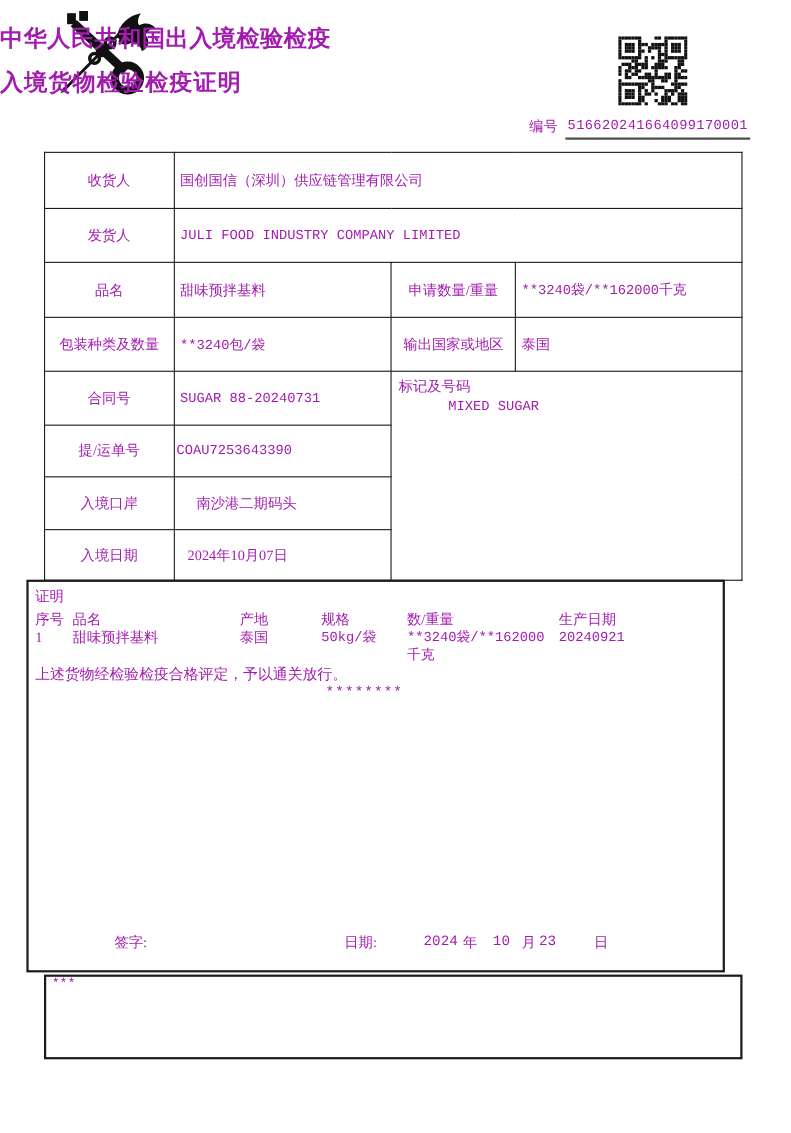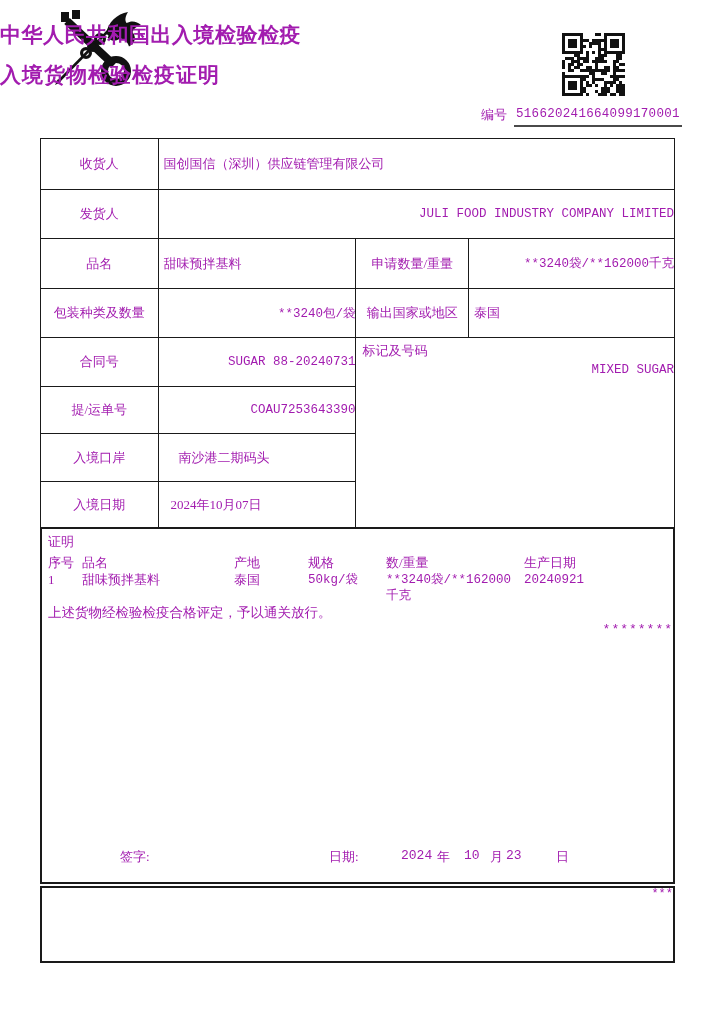--- a/index.html
+++ b/index.html
@@ -36,26 +36,26 @@
   .main-table {
     position:absolute; left:40px; top:138px; width:635px;
     border-collapse:collapse; table-layout:fixed;
     border:1px solid #a21caf; font-size:13px;
   }
   .main-table td { border:1px solid #1a1a1a; padding:0; vertical-align:middle; overflow:hidden; }
   .main-table td.lbl { text-align:center; }
   .main-table td.val { padding-left:5px; }
   .main-table td.val-indent { padding-left:12px; }
   .main-table td.marks-cell { vertical-align:top; padding:4px 0 0 6px; }
-  .marks-line2 { margin-top:3px; padding-left:4px; }
-  .mono13 { font-family:"Liberation Mono","DejaVu Sans Mono",monospace; font-size:12.5px;text-align:right; }
+  .marks-line2 { margin-top:3px; padding-left:4px;margin-left:41px; }
+  .mono13 { font-family:"Liberation Mono","DejaVu Sans Mono",monospace; font-size:12.5px; }
 
   
   .cert-box {
-    position:absolute; left:40px; top:527px; width:635px; height:357px;
+    position:absolute; left:24px; top:527px; width:635px; height:357px;
     border:2px solid #1a1a1a; box-sizing:border-box;
   }
   .cert-label { padding:5px 0 0 6px; font-size:13px; line-height:15px; }
   .cert-table {
     margin:5px 0 0 6px; border-collapse:collapse; table-layout:fixed;
     width:622px; font-size:13px;
   }
   .cert-table th, .cert-table td {
     font-weight:normal; text-align:left; vertical-align:top;
     padding:1px 2px 0 0; line-height:16px;

